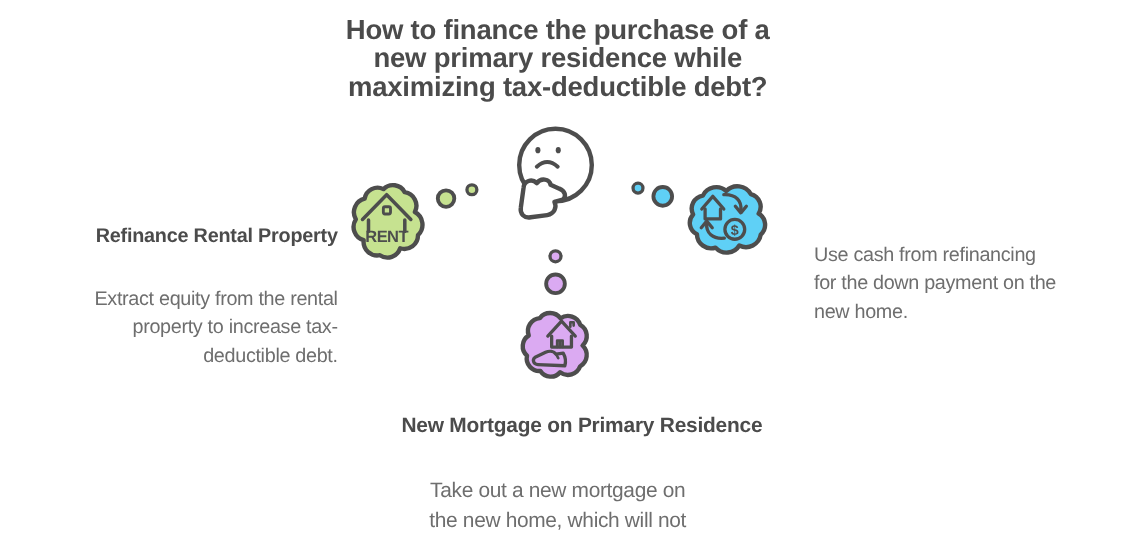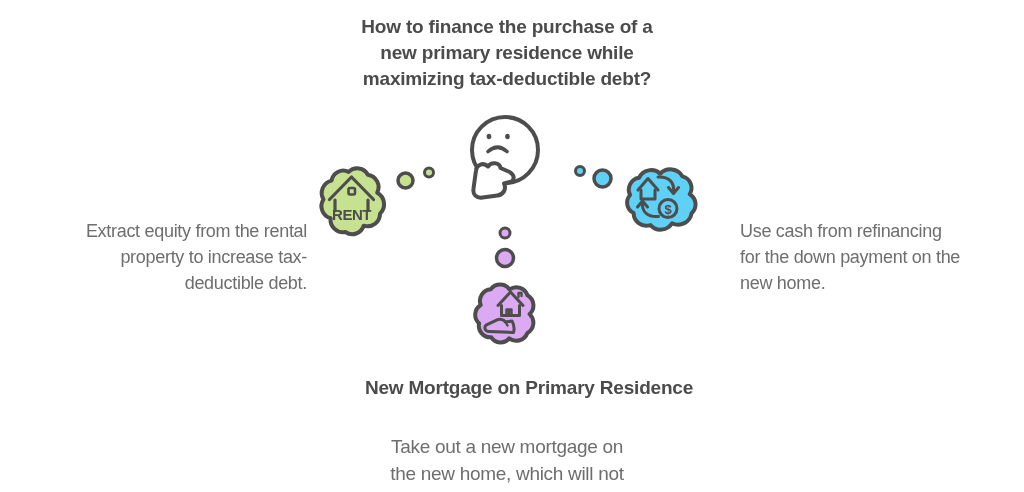--- a/index.html
+++ b/index.html
@@ -3,21 +3,21 @@
 <meta charset="utf-8">
 <style>
   html,body{margin:0;padding:0;background:#fff;}
   .canvas{
     position:relative;width:1024px;height:492px;background:#fff;overflow:hidden;
     font-family:"Liberation Sans",sans-serif;
   }
   .txt{position:absolute;white-space:pre-line;}
   .q-title{
     top:14px;left:0;width:1014px;text-align:center;
-    font-size:19px;font-weight:bold;line-height:26px;letter-spacing:-0.2px;
+    font-size:25px;font-weight:bold;line-height:26px;letter-spacing:-0.2px;
     color:var(--heading,#4b4b4b);
   }
   .node-title{
     font-size:18px;font-weight:bold;line-height:22px;letter-spacing:-0.2px;
     color:var(--heading,#4b4b4b);
   }
   .node-body{
     font-size:18px;font-weight:400;line-height:26px;letter-spacing:-0.3px;
     color:var(--body,#6e6e6e);
   }
@@ -107,20 +107,21 @@
         </g>
       </g>
     </g>
   </svg>
 
   <div class="txt q-title">How to finance the purchase of a
 new primary residence while
 maximizing tax-deductible debt?</div>
 
   <div class="txt node-left">
+    <div class="node-title">Refinance Rental Property</div>
     <div class="node-body">Extract equity from the rental
 property to increase tax-
 deductible debt.</div>
   </div>
 
   <div class="txt node-right">
     <div class="node-body">Use cash from refinancing
 for the down payment on the
 new home.</div>
   </div>

